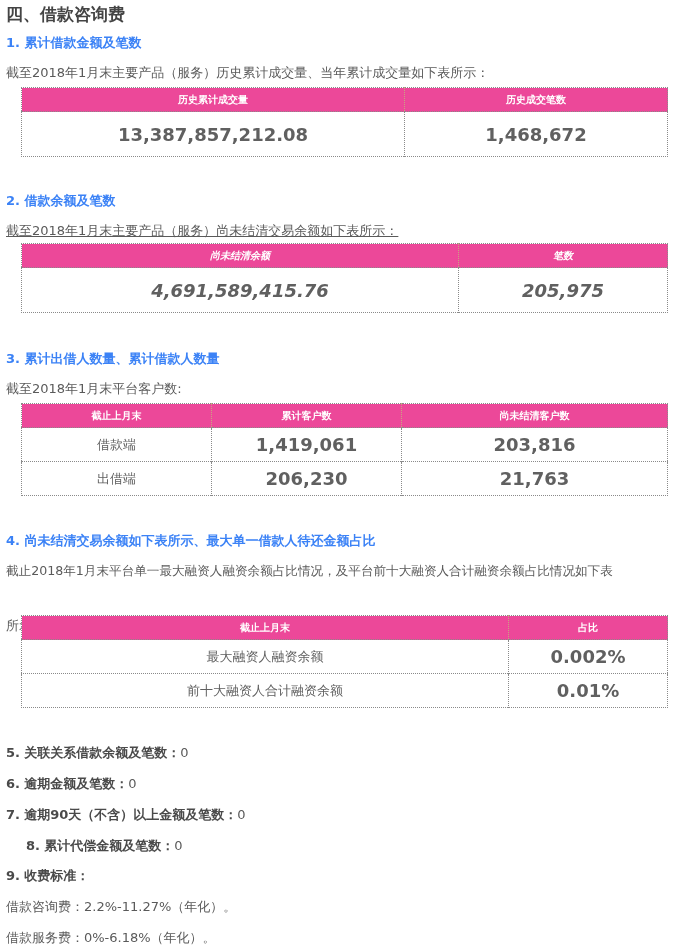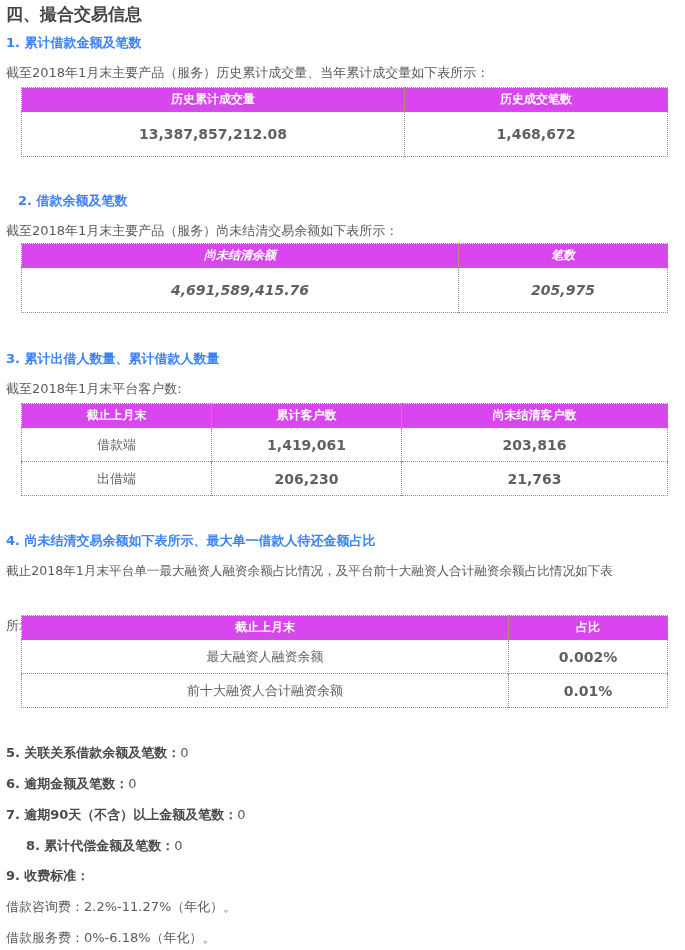--- a/index.html
+++ b/index.html
@@ -12,39 +12,39 @@
     .h1 { left: 6px; top: 3px; font-size: 17px; font-weight: bold; color: #444444; }
     .h2 { left: 6px; font-size: 13px; font-weight: bold; color: #3b82f6; }
     .p  { left: 6px; font-size: 13px; color: #5a5a5a; }
     .p .lbl { font-weight: bold; color: #4a4a4a; }
     table.dt {
       position: absolute; left: 21px; width: 646px;
       border-collapse: collapse; table-layout: fixed;
       border: 1px dotted #8a8a8a;
     }
     table.dt th {
-      background: #d946ef; color: #ffffff; font-weight: bold;
-      font-size: 12px; height: 23px; padding: 0; text-align: center;
+      background: #ec4899; color: #ffffff; font-weight: bold;
+      font-size: 10px; height: 23px; padding: 0; text-align: center;
       border-left: 1px dotted #c9a57f; border-bottom: 1px dotted #8a8a8a;
     }
     table.dt th:first-child { border-left: none; }
     table.dt td {
-      text-align: center; font-size: 14px; color: #5c5c5c; padding: 0;
+      text-align: center; font-size: 18px; color: #5c5c5c; padding: 0;
       border-left: 1px dotted #8a8a8a; border-top: 1px dotted #8a8a8a;
     }
     table.dt td:first-child { border-left: none; }
     table.dt td.num { font-weight: bold; color: #606060; }
     table.dt td.lbl { font-size: 13px; color: #606060; }
     .tall td { height: 44px; }
     .row td { height: 33px; }
   </style>
 </head>
 <body>
 
-<div class="abs h1">四、撮合交易信息</div>
+<div class="abs h1">四、借款咨询费</div>
 
 <div class="abs h2" style="top:34px;">
   <span>1.</span>
   <span>累计借款金额及笔数</span>
 </div>
 <div class="abs p" style="top:64px;">截至2018年1月末主要产品（服务）历史累计成交量、当年累计成交量如下表所示：</div>
 <table class="dt tall" style="top:87px;">
   <colgroup>
       <col style="width:383px">
       <col style="width:263px">
@@ -54,25 +54,25 @@
     <th>历史累计成交量</th>
     <th>历史成交笔数</th>
   </tr>
   <tr>
     <td class="num">13,387,857,212.08</td>
     <td class="num">1,468,672</td>
   </tr>
 </tbody>
   </table>
 
-<div class="abs h2" style="top:192px;margin-left:12px;">
+<div class="abs h2" style="top:192px;">
   <span>2.</span>
   <span>借款余额及笔数</span>
 </div>
-<div class="abs p" style="top:222px;">截至2018年1月末主要产品（服务）尚未结清交易余额如下表所示：</div>
+<div class="abs p" style="top:222px;text-decoration:underline;">截至2018年1月末主要产品（服务）尚未结清交易余额如下表所示：</div>
 <table class="dt tall" style="top:243px;font-style:italic;">
   <colgroup>
       <col style="width:437px">
       <col style="width:209px">
     </colgroup>
   <tbody>
       <tr>
     <th>尚未结清余额</th>
     <th>笔数</th>
   </tr>

